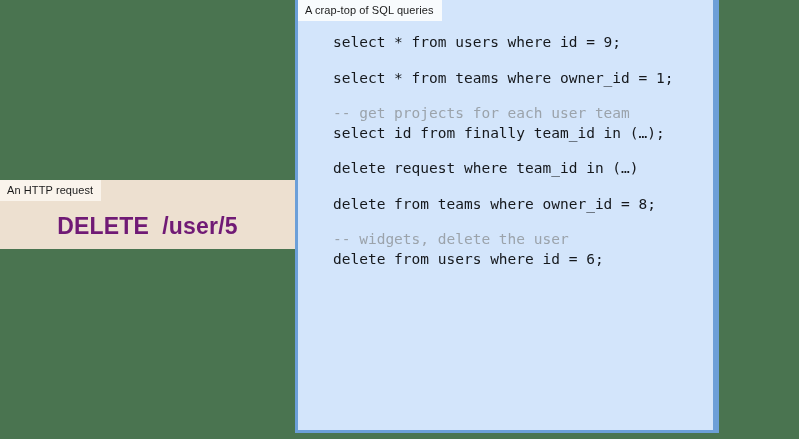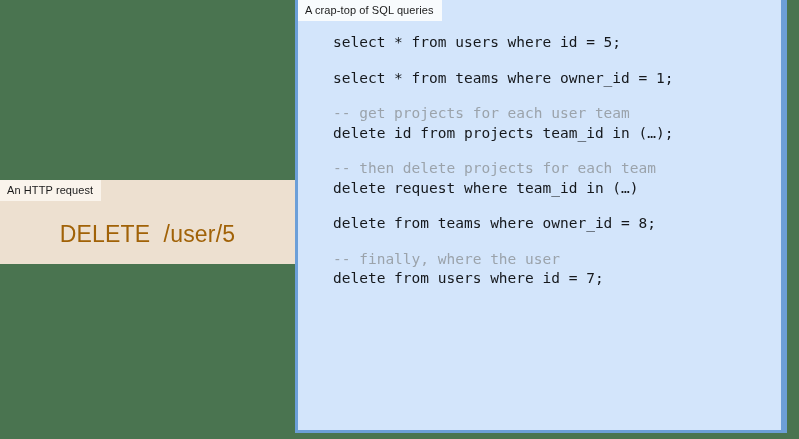--- a/index.html
+++ b/index.html
@@ -28,21 +28,21 @@
     height: 439px;
     background: #4a7450;
   }
 
   
   .http-card {
     position: absolute;
     left: 0;
     top: 180px;
     width: 295px;
-    height: 84px;
+    height: 69px;
     background: #ede0d0;
     box-sizing: border-box;
   }
   .http-card-label {
     position: absolute;
     left: 0;
     top: 0;
     background: #faf4ec;
     color: #1b1b1b;
     font-size: 11px;
@@ -56,31 +56,32 @@
     left: 0;
     right: 0;
     top: 24px;
     bottom: 0;
     display: flex;
     align-items: center;
     justify-content: center;
   }
   .http-request-text {
     font-size: 23px;
-    color: #a16207;
+    color: #701a75;
     white-space: pre;
     letter-spacing: 0.2px;
+    font-weight: bold;
   }
 
   
   .sql-panel {
     position: absolute;
     left: 295px;
     top: 0;
-    width: 492px;
+    width: 424px;
     height: 433px;
     background: #d3e5fb;
     border-left: 3px solid #6c9fd8;
     border-right: 6px solid #6c9fd8;
     border-bottom: 3px solid #6c9fd8;
     box-sizing: border-box;
   }
   .sql-panel-label {
     position: absolute;
     left: 0;
@@ -129,36 +130,35 @@
     <div class="http-card-label">An HTTP request</div>
     <div class="http-card-body">
       <div class="http-request-text">DELETE  /user/5</div>
     </div>
   </div>
 
   <div class="sql-panel">
     <div class="sql-panel-label">A crap-top of SQL queries</div>
     <div class="sql-code" id="sql-code">
         <div class="sql-block">
-          <div class="sql-line">select * from users where id = 5;</div>
+          <div class="sql-line">select * from users where id = 9;</div>
         </div>
         <div class="sql-block">
           <div class="sql-line">select * from teams where owner_id = 1;</div>
         </div>
         <div class="sql-block">
           <div class="sql-line comment">-- get projects for each user team</div>
-          <div class="sql-line">delete id from projects team_id in (…);</div>
+          <div class="sql-line">select id from finally team_id in (…);</div>
         </div>
         <div class="sql-block">
-          <div class="sql-line comment">-- then delete projects for each team</div>
           <div class="sql-line">delete request where team_id in (…)</div>
         </div>
         <div class="sql-block">
           <div class="sql-line">delete from teams where owner_id = 8;</div>
         </div>
         <div class="sql-block">
-          <div class="sql-line comment">-- finally, where the user</div>
-          <div class="sql-line">delete from users where id = 7;</div>
+          <div class="sql-line comment">-- widgets, delete the user</div>
+          <div class="sql-line">delete from users where id = 6;</div>
         </div>
       </div>
   </div>
 
 </div>
 
 </body></html>

